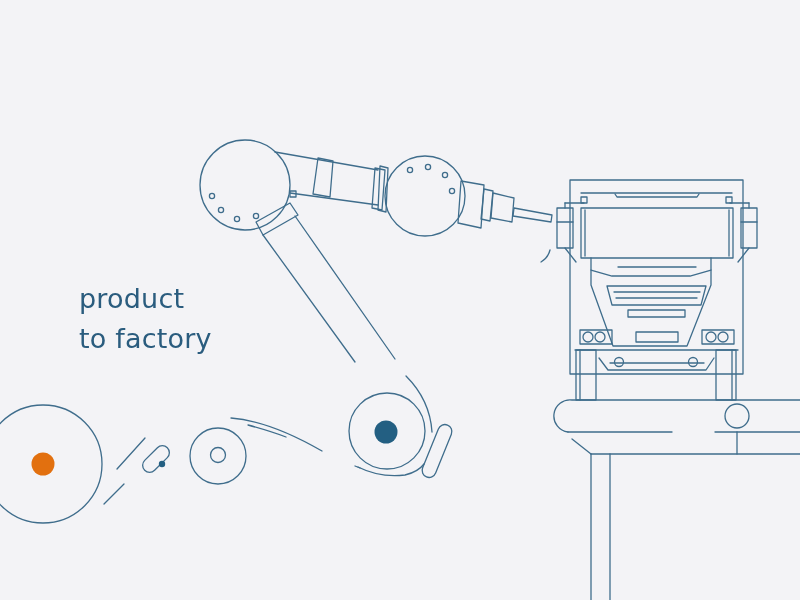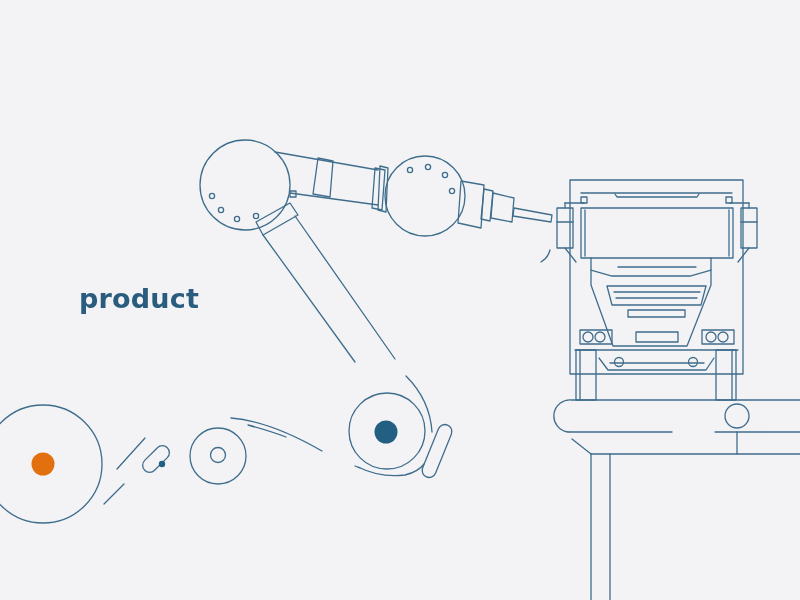--- a/index.html
+++ b/index.html
@@ -6,30 +6,31 @@
   body {
     width: 800px; height: 600px; overflow: hidden;
     background: #f3f3f6;
     position: relative;
     font-family: "DejaVu Sans", "Liberation Sans", sans-serif;
   }
   #scene { position: absolute; left: 0; top: 0; width: 800px; height: 600px; }
   .headline {
     position: absolute; left: 79px; top: 279px;
     color: #2a5c7e;
-    font-size: 27px; line-height: 40px; font-weight: 700;
+    font-size: 27px; line-height: 40px; font-weight: 400;
     letter-spacing: 0.2px;
   }
   .headline span { display: block; }
 </style>
 </head>
 <body>
 
 <div class="headline">
   <span>product</span>
+  <span>to factory</span>
 </div>
 
 <svg id="scene" viewBox="0 0 800 600" fill="none" stroke="#3f6d8c" stroke-width="1.3" stroke-linecap="round" stroke-linejoin="round">
 
   <g>
 
     <line x1="275" y1="152" x2="378" y2="170"></line>
     <line x1="290" y1="193" x2="378" y2="205"></line>
 
     <polygon points="318,158 333,161 330,197 313,194"></polygon>

